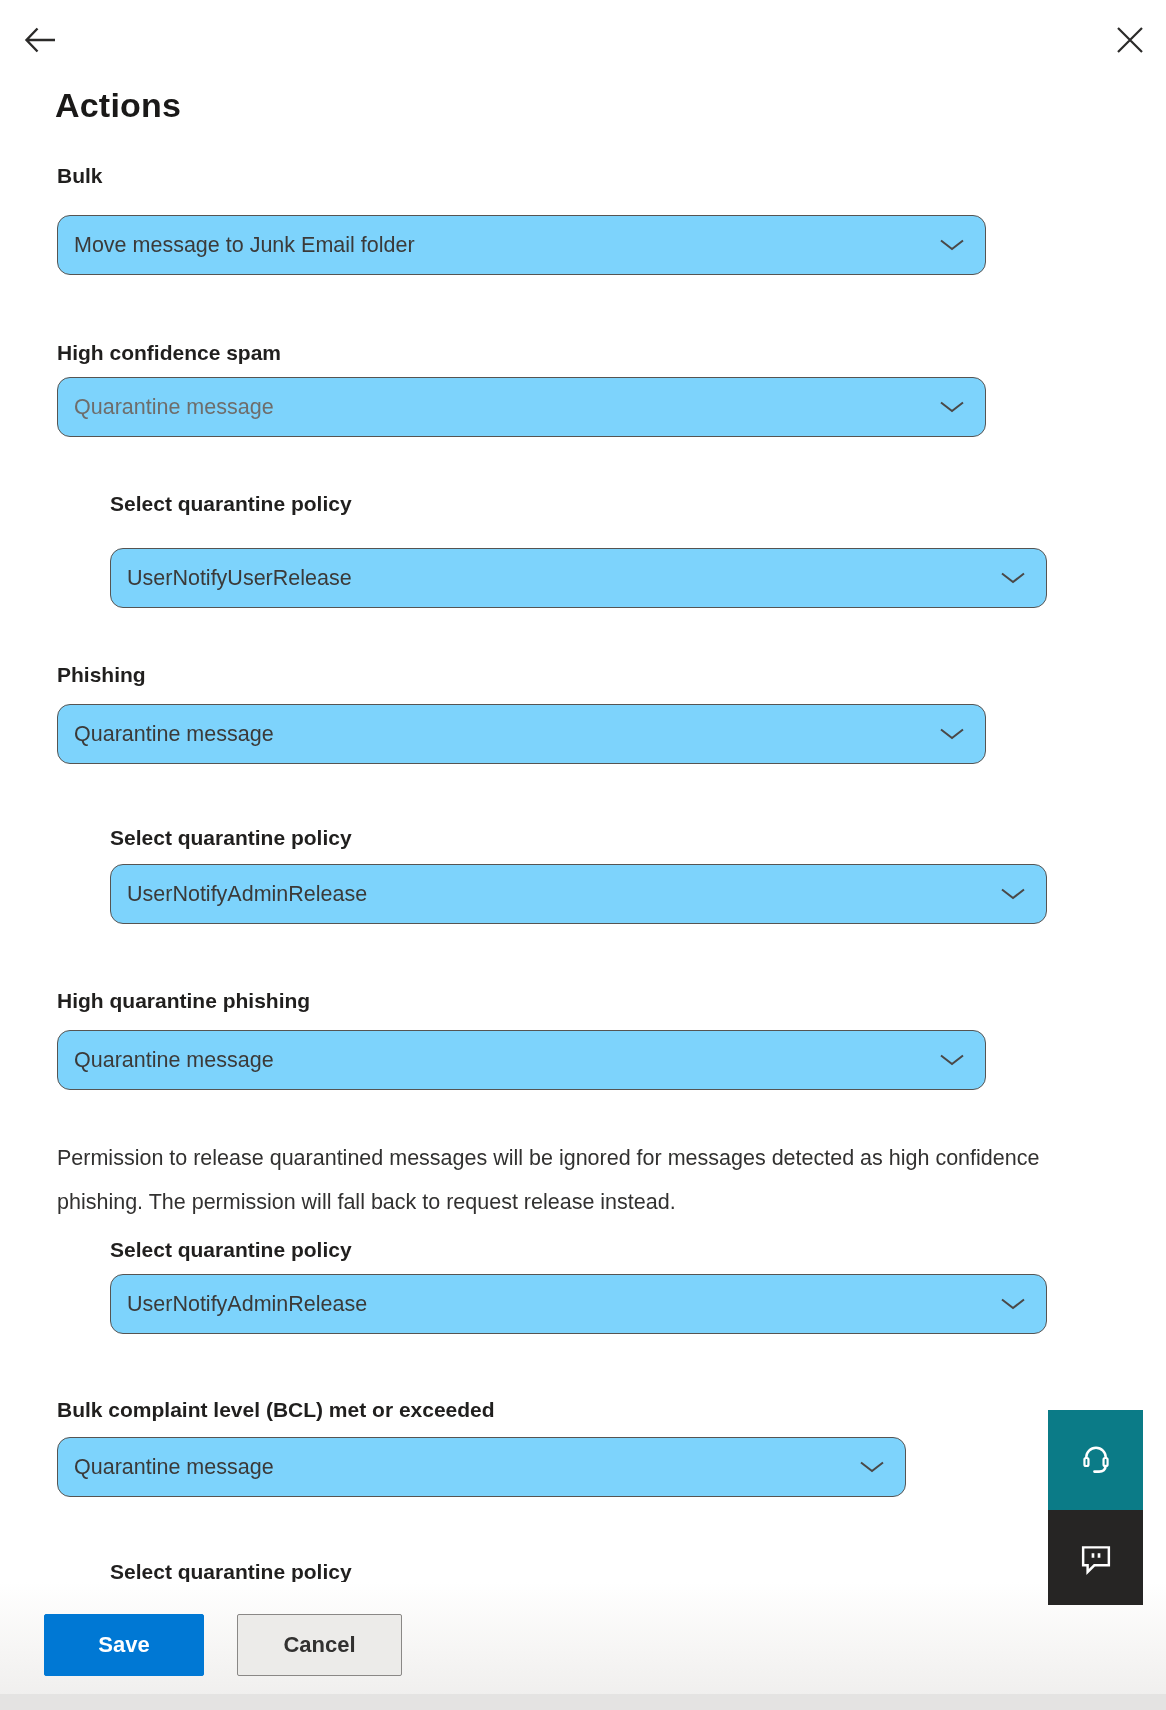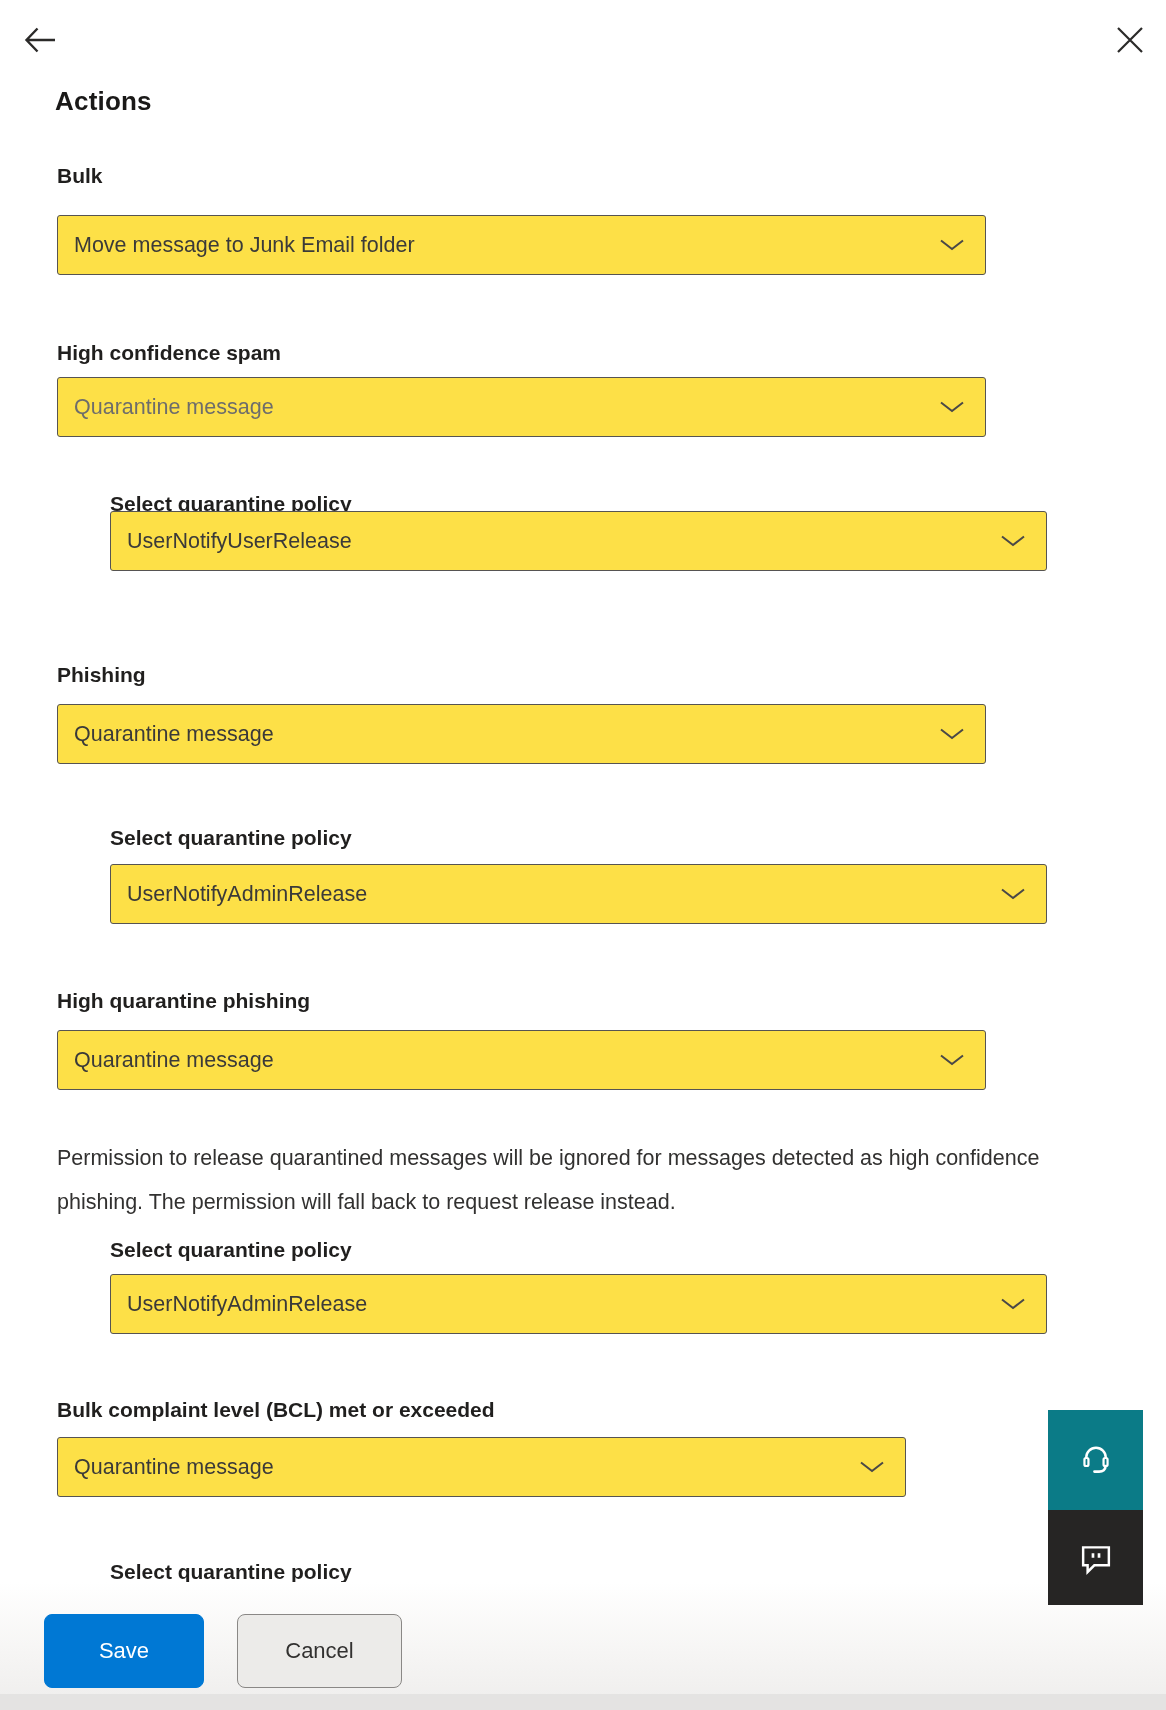--- a/index.html
+++ b/index.html
@@ -5,47 +5,47 @@
   html,body{margin:0;padding:0;background:#ffffff;}
   .screen{
     position:relative;width:1166px;height:1710px;background:#ffffff;
     font-family:"Liberation Sans","DejaVu Sans",sans-serif;overflow:hidden;
   }
   .icon-btn{
     position:absolute;width:44px;height:44px;display:flex;align-items:center;justify-content:center;
     background:transparent;border:none;cursor:pointer;padding:0;
   }
   .page-title{
-    position:absolute;left:55px;top:86px;font-size:26px;font-weight:700;color:#1a1918;letter-spacing:.2px;
+    position:absolute;left:55px;top:86px;font-size:34px;font-weight:700;color:#1a1918;letter-spacing:.2px;
   }
   .flabel{
     position:absolute;font-size:21px;font-weight:600;color:#201f1e;white-space:nowrap;
   }
   .combo{
-    position:absolute;height:60px;box-sizing:border-box;background:#fde047;
-    border:1.6px solid #565452;border-radius:3px;cursor:pointer;
+    position:absolute;height:60px;box-sizing:border-box;background:#7dd3fc;
+    border:1.6px solid #565452;border-radius:13px;cursor:pointer;
     display:flex;align-items:center;padding:0 60px 0 16px;
   }
   .combo .val{font-size:21.5px;color:#3b3a39;white-space:nowrap;overflow:hidden;}
   .combo.muted .val{color:#6e6d6b;}
   .combo .chev{position:absolute;right:20px;top:50%;transform:translateY(-50%);line-height:0;}
   .note{
     position:absolute;left:57px;top:1136px;width:1010px;
     font-size:21.5px;line-height:44px;color:#323130;font-weight:400;
   }
   .footer{
     position:absolute;left:0;top:1582px;width:1166px;height:128px;z-index:3;
     background:linear-gradient(180deg,#ffffff 0%,#f6f5f4 55%,#eeedec 100%);
   }
   .footer .bottom-strip{
     position:absolute;left:0;bottom:0;width:100%;height:16px;background:#e4e3e2;
   }
   .btn{
-    position:absolute;top:32px;height:74px;box-sizing:border-box;border-radius:8px;
-    font-family:inherit;font-size:22px;font-weight:400;cursor:pointer;
+    position:absolute;top:32px;height:62px;box-sizing:border-box;border-radius:2px;
+    font-family:inherit;font-size:22px;font-weight:700;cursor:pointer;
   }
   .btn.primary{left:44px;width:160px;background:#0078d4;border:1px solid #0078d4;color:#ffffff;}
   .btn.secondary{left:237px;width:165px;background:#ecebe9;border:1px solid #8a8886;color:#323130;}
   .side-btn{
     position:absolute;left:1048px;width:95px;border:none;cursor:pointer;padding:0;z-index:5;
     display:flex;align-items:center;justify-content:center;
   }
   .side-btn.support{top:1410px;height:100px;background:#0b7b87;}
   .side-btn.feedback{top:1510px;height:95px;background:#262524;}
   .clipped-label{z-index:1;}
@@ -86,21 +86,21 @@
   <div class="combo muted" style="left:57px;top:377px;width:929px;">
     <span class="val">Quarantine message</span>
     <span class="chev">
       <svg width="26" height="14" viewBox="0 0 26 14" fill="none">
           <path d="M2 2.5 13 11 24 2.5" stroke="#4a4847" stroke-width="2" fill="none"></path>
         </svg>
     </span>
   </div>
 
   <div class="flabel" style="left:110px;top:492px;">Select quarantine policy</div>
-  <div class="combo" style="left:110px;top:511px;width:937px;">
+  <div class="combo" style="left:110px;top:548px;width:937px;">
     <span class="val">UserNotifyUserRelease</span>
     <span class="chev">
       <svg width="26" height="14" viewBox="0 0 26 14" fill="none">
           <path d="M2 2.5 13 11 24 2.5" stroke="#4a4847" stroke-width="2" fill="none"></path>
         </svg>
     </span>
   </div>
 
   <div class="flabel" style="left:57px;top:663px;text-align:right;">Phishing</div>
   <div class="combo" style="left:57px;top:704px;width:929px;">

